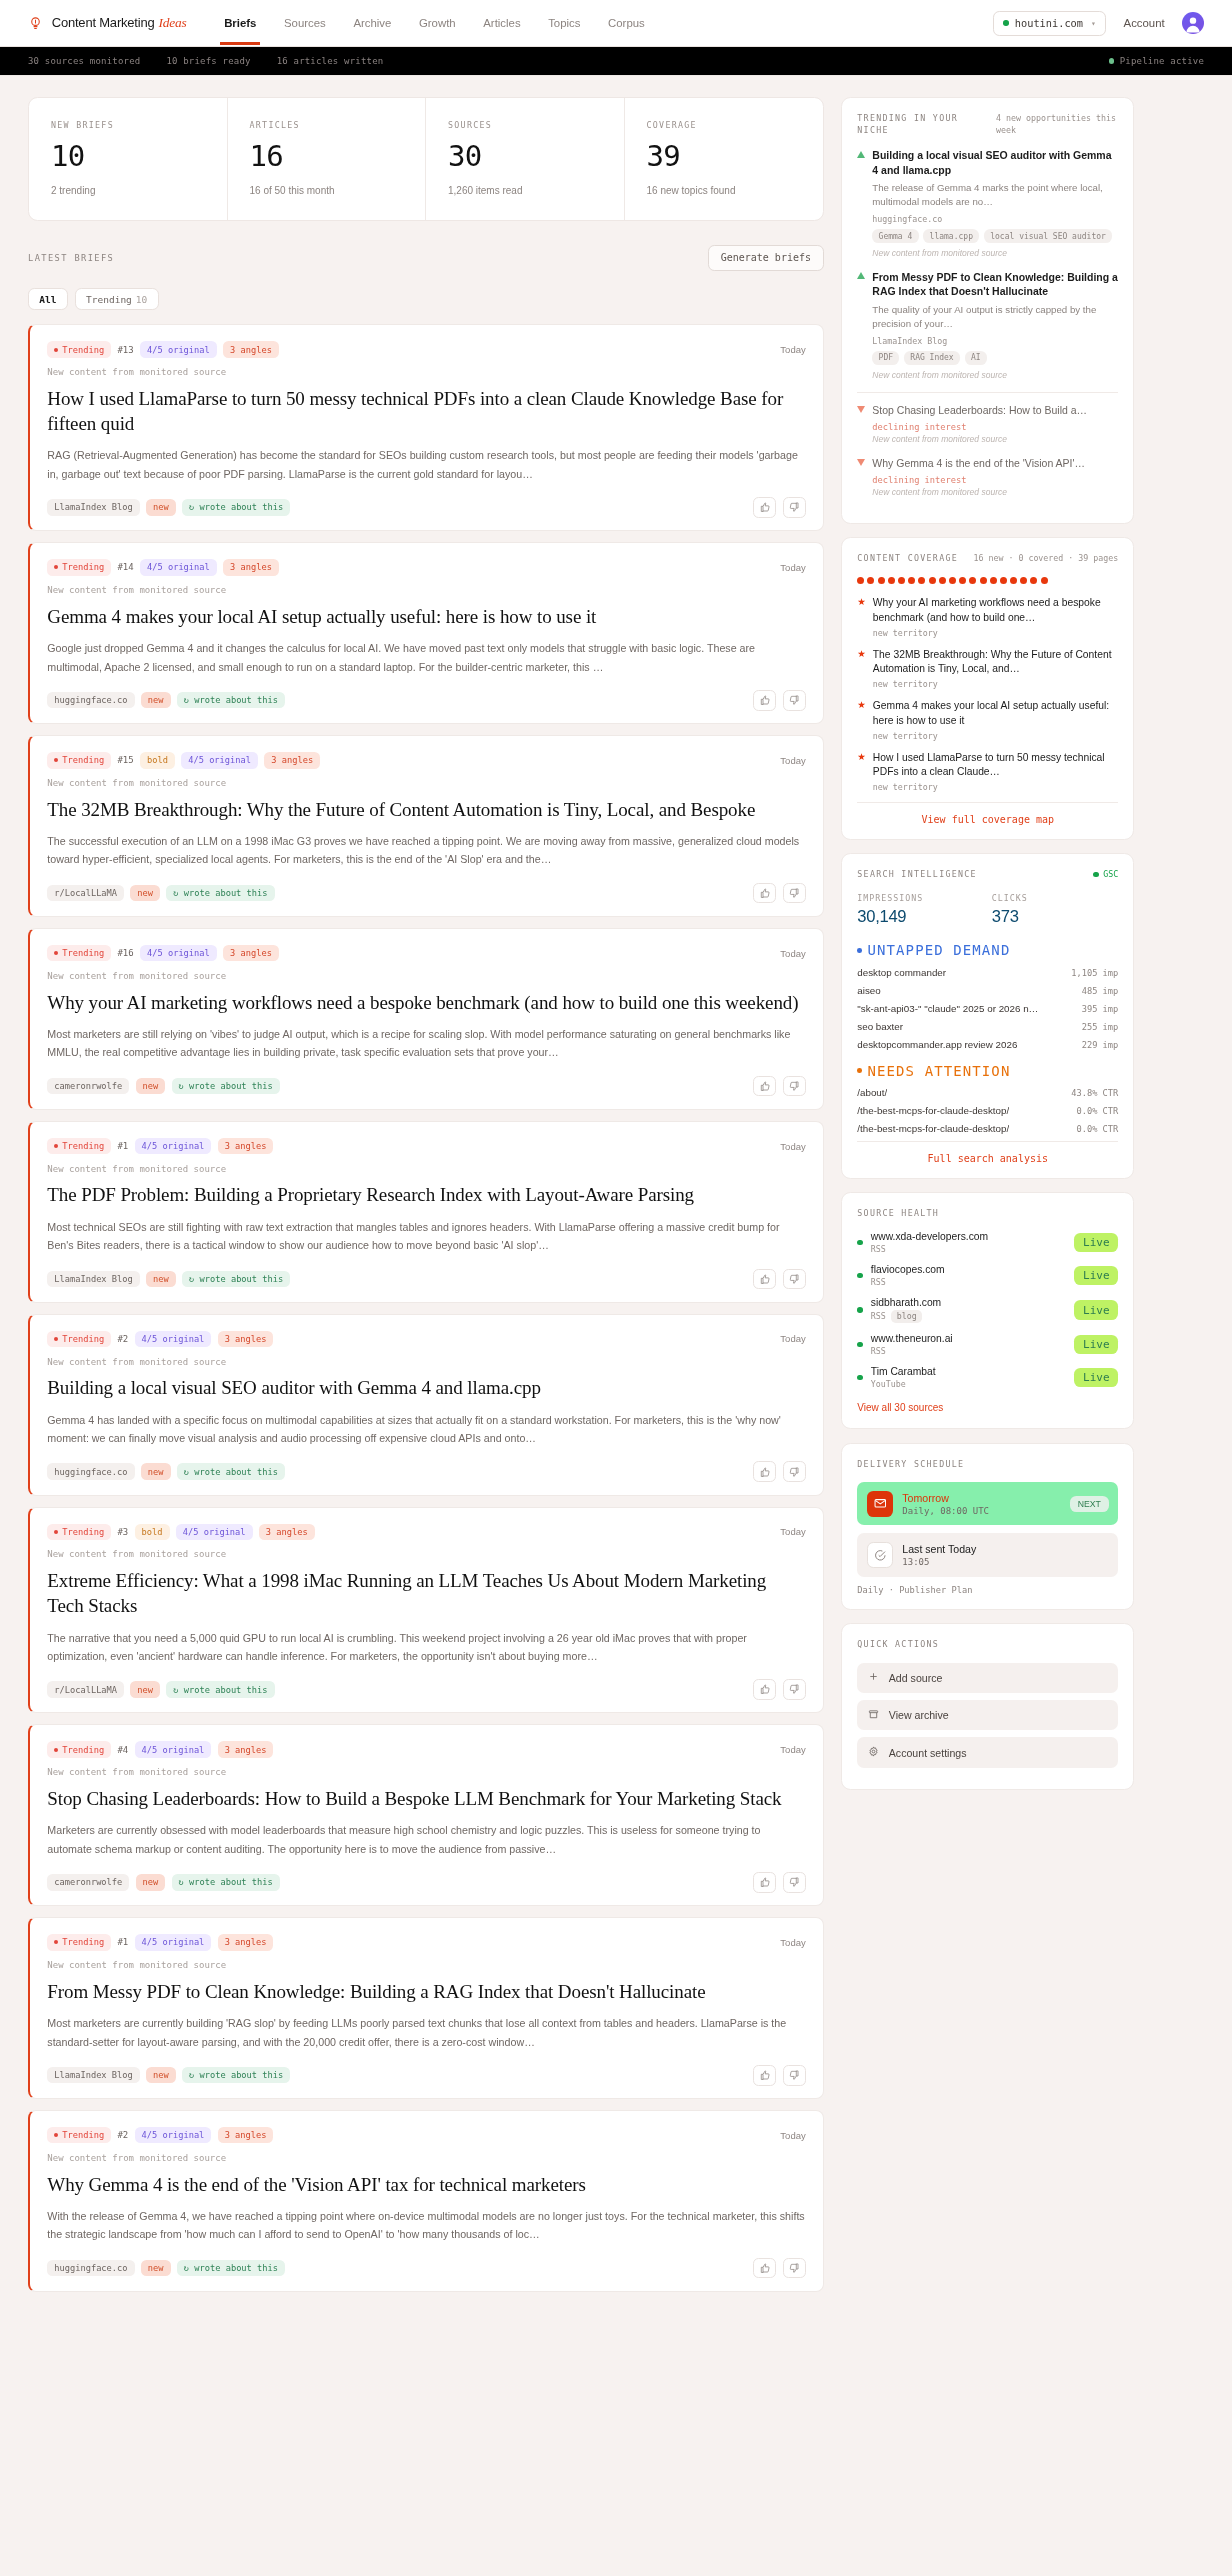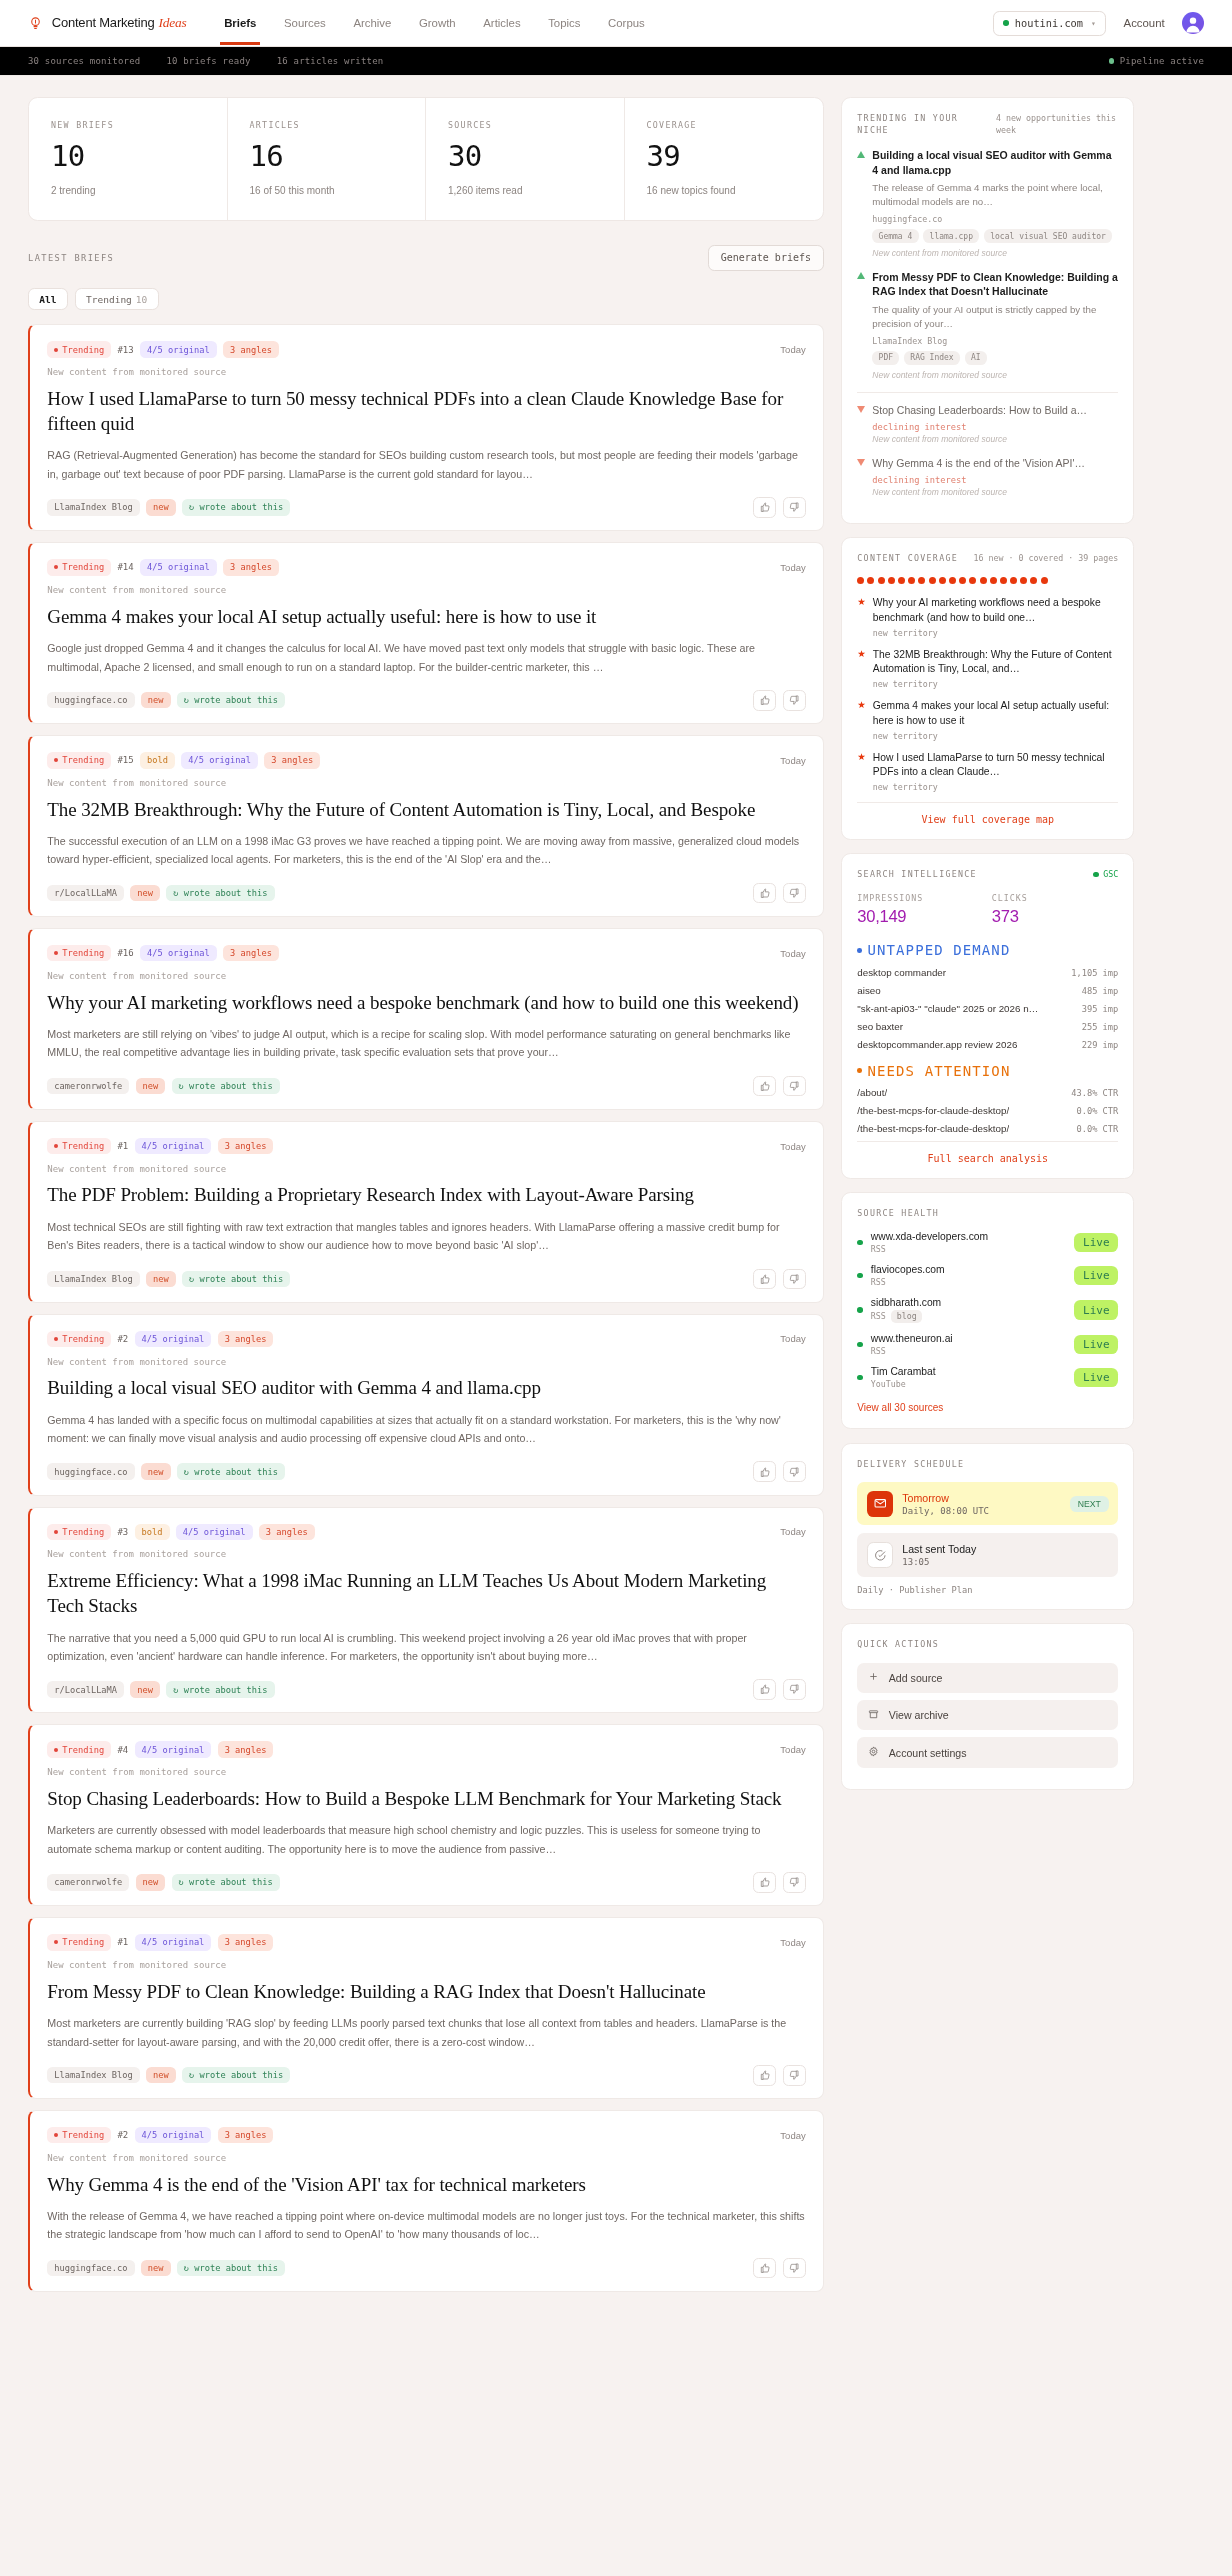--- a/index.html
+++ b/index.html
@@ -153,39 +153,39 @@
   .cov-sub { font-size: 8.3px; color:#9a928e; font-family:"DejaVu Sans Mono", monospace; }
   .panel-link {
     display:block; text-align:center; color:#e0401a; font-size: 10px;
     font-family:"DejaVu Sans Mono", monospace; padding-top: 10.3px; cursor:pointer;
     border-top: 0.8px solid #f0eae7; margin-top: 3.2px;
   }
 
   .kpis { display:flex; gap: 8px; margin-bottom: 15px; }
   .kpi { flex:1; }
   .kpi-label { font-size: 8.3px; letter-spacing: 1px; color:#a59d99; font-family:"DejaVu Sans Mono", monospace; margin-bottom: 4.7px;}
-  .kpi-value { font-size: 16.6px; color:#a21caf; letter-spacing:-0.3px; }
+  .kpi-value { font-size: 16.6px; color:#0c4a6e; letter-spacing:-0.3px; }
   .grp-label { font-size: 14px; letter-spacing: 1.1px; font-family:"DejaVu Sans Mono", monospace; display:flex; align-items:center; gap:5.5px; margin-bottom: 8.7px; }
   .grp-label.blue { color:#3b6fdb; }
   .grp-label.blue .d { width:4.7px;height:4.7px;border-radius:50%;background:#3b6fdb; }
   .grp-label.orange { color:#e8710b; margin-top: 12.6px;}
   .grp-label.orange .d { width:4.7px;height:4.7px;border-radius:50%;background:#e8710b; }
   .kv { display:flex; align-items:baseline; gap: 8px; margin-bottom: 7px; }
   .kv-key { font-size: 9.8px; color:#3c3633; overflow:hidden; text-overflow:ellipsis; white-space:nowrap; }
   .kv-val { margin-left:auto; font-size: 8.7px; color:#8d8581; font-family:"DejaVu Sans Mono", monospace; white-space:nowrap; flex:none;}
 
   .src-row { display:flex; align-items:center; gap: 8px; margin-bottom: 10.3px; }
   .src-name { font-size: 10.3px; color:#1c1c1c; margin-bottom: 1.6px; }
   .src-kind { font-size: 8.3px; color:#9a928e; font-family:"DejaVu Sans Mono", monospace; display:flex; align-items:center; gap:5.5px;}
   .src-kind .blog { background:#f2eeec; padding:1.6px 5.5px; border-radius:4.7px; color:#8d8581;}
   .pill-live { margin-left:auto; background:#bef264; color:#2e7d4f; font-size:11px; padding:3.2px 8.7px; border-radius:6.3px; font-family:"DejaVu Sans Mono", monospace;}
   .src-link { color:#e0401a; font-size:10px; cursor:pointer; margin-top: 3.2px; display:inline-block;}
 
   .sched-row { display:flex; align-items:center; gap: 9.5px; border-radius: 7px; padding: 8.7px 9.5px; margin-bottom: 8px; }
-  .sched-row.next { background:#fef9c3; }
+  .sched-row.next { background:#86efac; }
   .sched-row.last { background:#f5f0ee; }
   .sq { width: 26px; height: 26px; border-radius: 6.3px; display:flex; align-items:center; justify-content:center; flex:none;}
   .sq.red { background:#dd3409; color:#fff; }
   .sq.white { background:#fff; border:0.8px solid #e7e0dc; color:#8d8581; }
   .sched-t1 { font-size: 10.6px; margin-bottom: 1.6px; }
   .sched-t1.red { color:#dd3409; }
   .sched-t2 { font-size: 9px; color:#6f6763; font-family:"DejaVu Sans Mono", monospace; }
   .pill-next { margin-left:auto; background:#dff1e5; color:#2e7d4f; font-size:8.7px; padding:3.2px 8px; border-radius:6.3px; }
   .sched-foot { font-size: 8.7px; color:#8d8581; font-family:"DejaVu Sans Mono", monospace; margin-top: 3.2px; }
 

